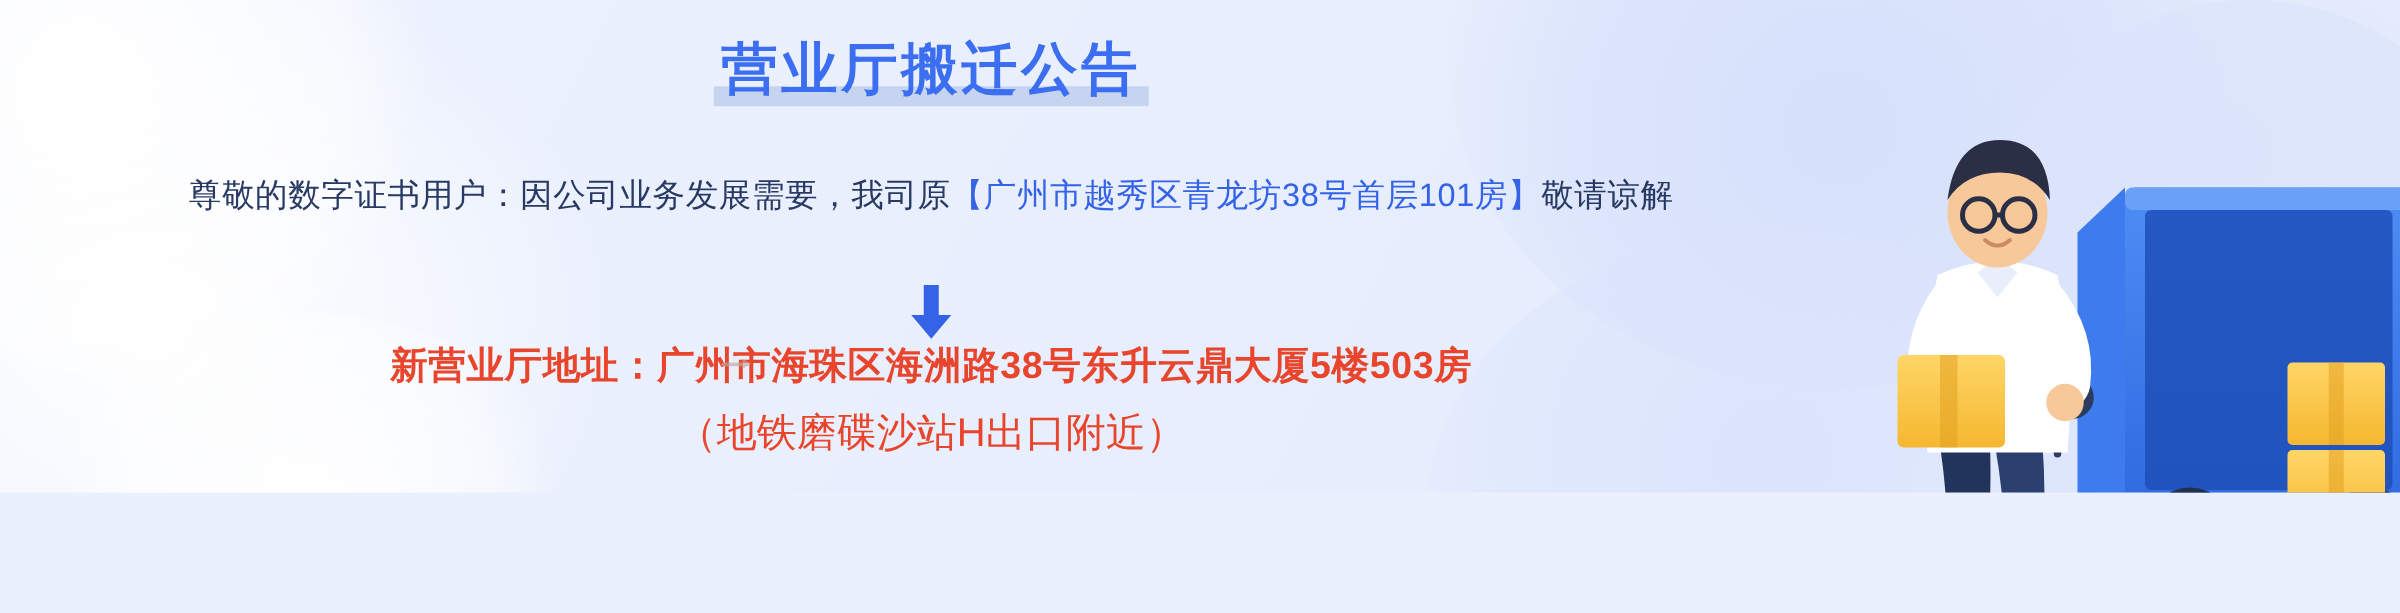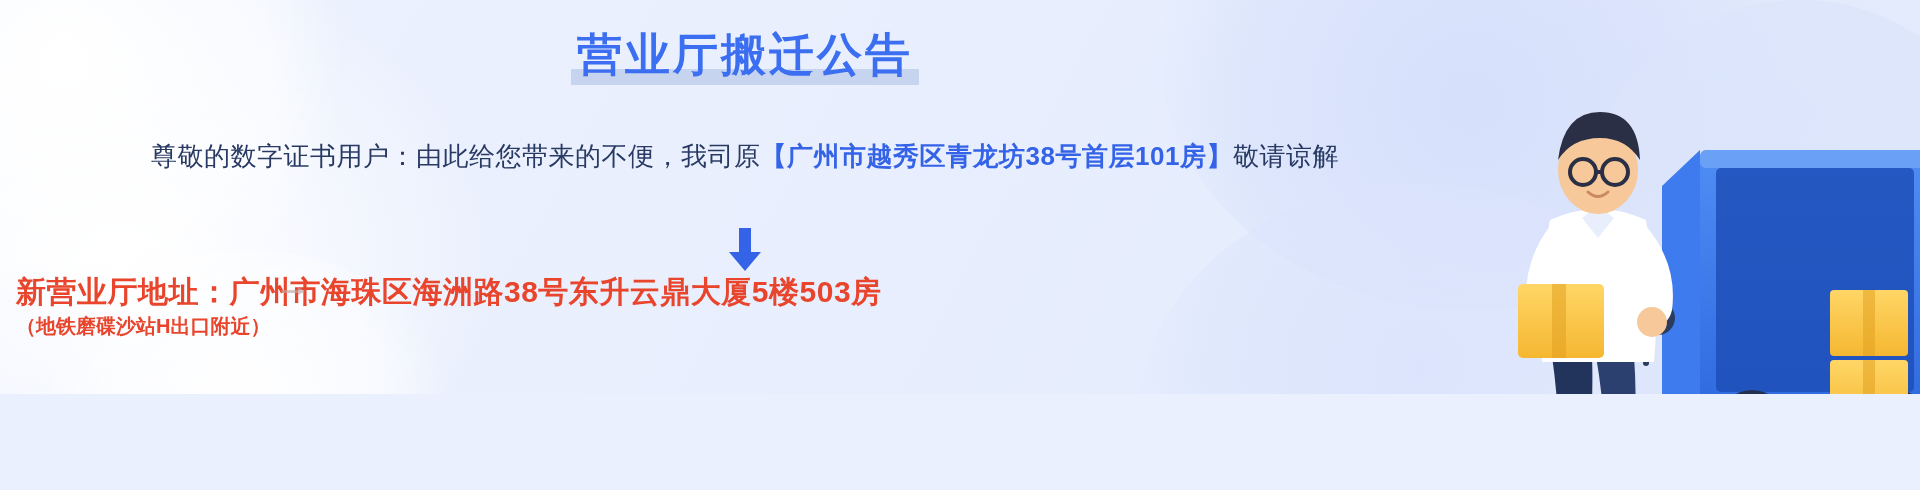--- a/index.html
+++ b/index.html
@@ -41,34 +41,34 @@
     position:absolute;left:0;right:0;bottom:2px;height:16px;
     background:#c6d4ef;z-index:-1;border-radius:1px;
   }
 
   
   .para{position:absolute;left:0;top:132px;width:1490px;text-align:center;}
   .line{
     font-size:26px;line-height:48px;color:#283a63;white-space:nowrap;
     letter-spacing:0.5px;
   }
-  .line .hl-blue{color:#3463e8;font-weight:bold;}
+  .line .hl-blue{color:#3463e8;font-weight:normal;}
   .line .bold-dark{color:#18294d;font-weight:bold;}
 
   
   .arrow{position:absolute;left:0;top:228px;width:1490px;text-align:center;height:44px;}
   .arrow svg{display:inline-block;}
 
   
-  .addr{position:absolute;left:16px;top:272px;width:1490px;}
+  .addr{position:absolute;left:0;top:272px;width:1490px;text-align:center;}
   .addr-main{
     font-size:30px;font-weight:bold;color:#e8452c;white-space:nowrap;letter-spacing:0.5px;
   }
   .addr-sub{
-    margin-top:0;font-size:20px;font-weight:bold;color:#e8452c;white-space:nowrap;
+    margin-top:12px;font-size:32px;font-weight:normal;color:#e8452c;white-space:nowrap;
   }
   .tick{
     position:absolute;left:265px;top:18px;width:22px;height:3px;
     background:#c3a6a0;opacity:.65;border-radius:2px;
   }
   .tick:after{
     content:"";position:absolute;right:-2px;top:-3px;
     border-left:7px solid #c3a6a0;border-top:4px solid transparent;border-bottom:4px solid transparent;
   }
 
@@ -89,21 +89,21 @@
 
     <div class="title-wrap">
       <div class="title">
         <span class="title-hl"></span>
         <span>营业厅搬迁公告</span>
       </div>
     </div>
 
     <div class="para">
       <div class="line">
-        <span>尊敬的数字证书用户：由此给您带来的不便，我司原</span><span class="hl-blue">【广州市越秀区青龙坊38号首层101房】</span><span>敬请谅解</span>
+        <span>尊敬的数字证书用户：因公司业务发展需要，我司原</span><span class="hl-blue">【广州市越秀区青龙坊38号首层101房】</span><span>敬请谅解</span>
       </div>
     </div>
 
     <div class="arrow">
       <svg width="36" height="44" viewBox="0 0 36 44">
         <path d="M12 0 H24 V24 H34 L18 43 L2 24 H12 Z" fill="#3463e8"></path>
       </svg>
     </div>
 
     <div class="addr">

